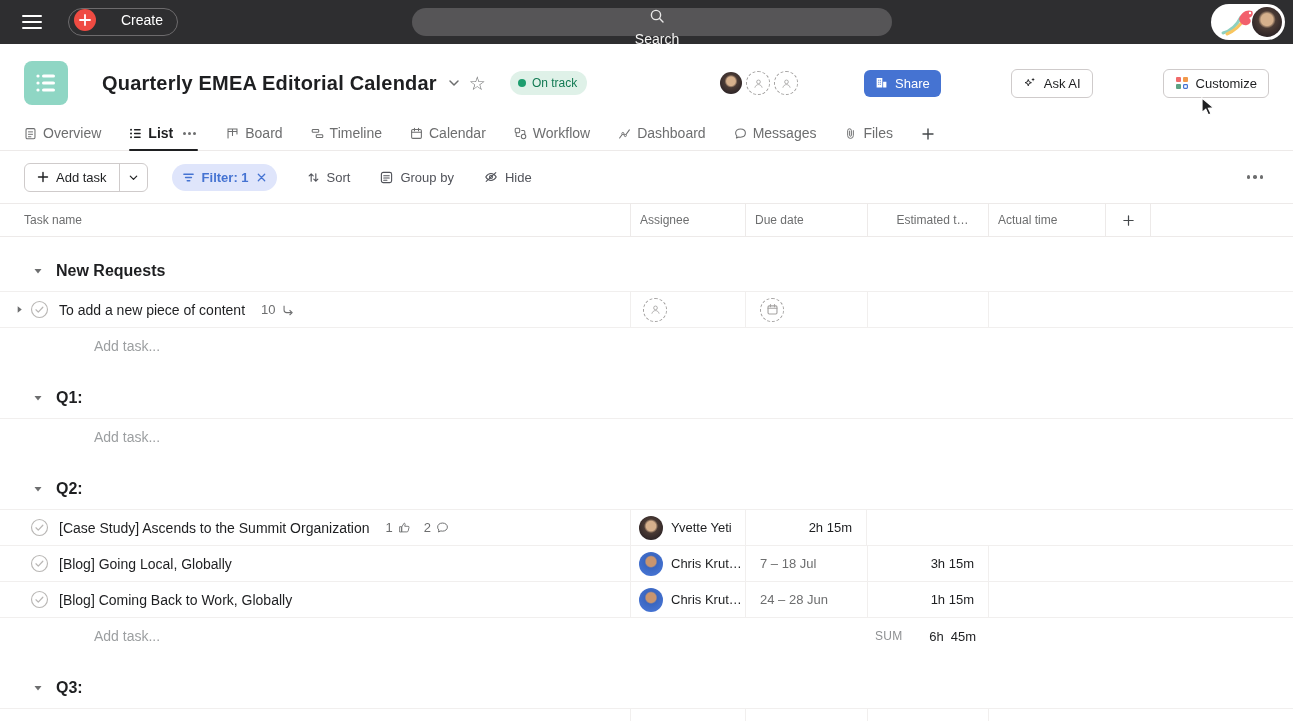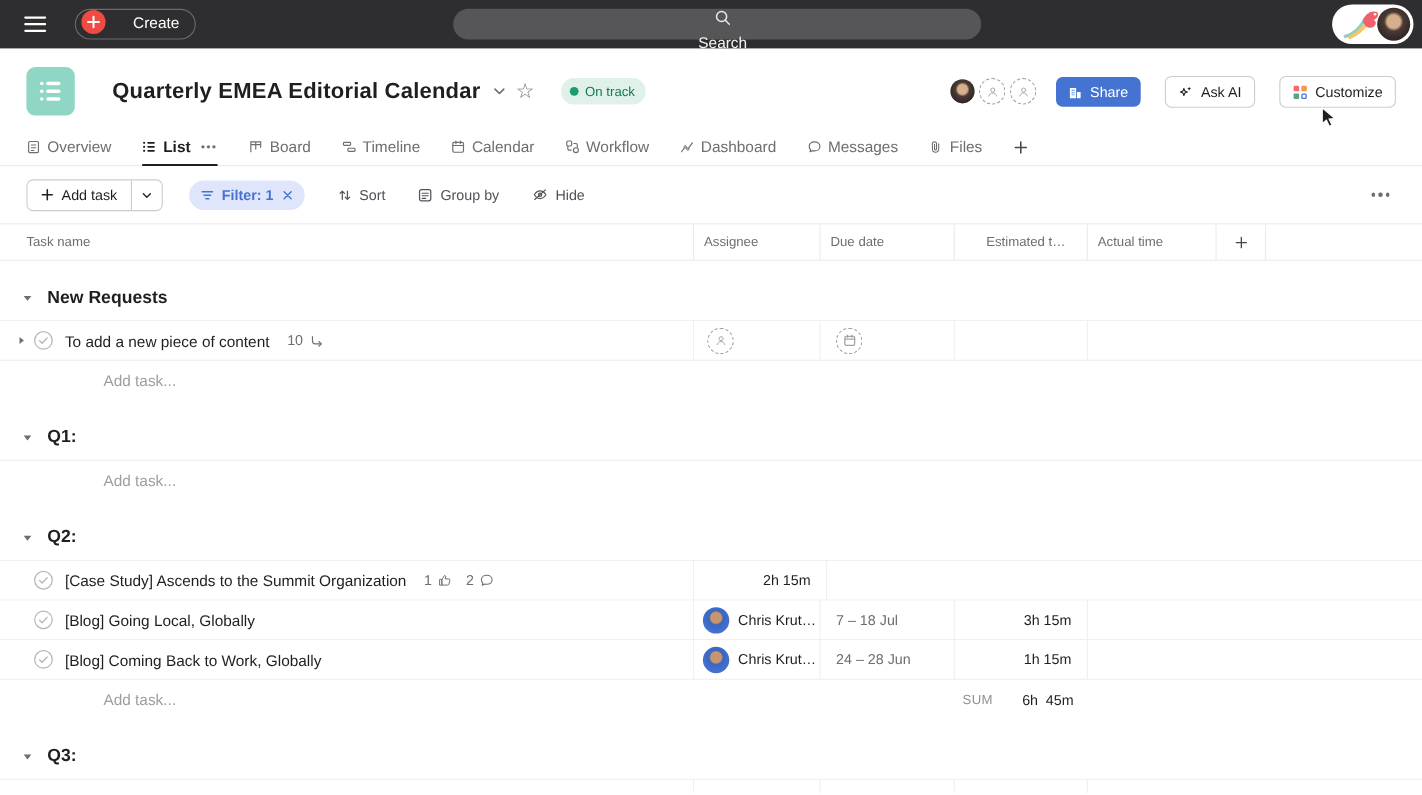--- a/index.html
+++ b/index.html
@@ -25,21 +25,21 @@
   .proj-header { display:flex; align-items:center; padding:17px 24px 0 24px; height:61px; }
   .proj-icon { width:44px; height:44px; border-radius:8px; background:#8fd6c4; display:flex; align-items:center; justify-content:center; flex:0 0 auto; }
   .proj-title { font-size:20px; font-weight:700; margin-left:34px; letter-spacing:.2px; }
   .title-chevron { margin-left:10px; cursor:pointer; display:flex; }
   .star { margin-left:8px; font-size:19px; color:#6d6e6f; cursor:pointer; line-height:1; }
   .status-badge { margin-left:24px; background:#dff1e8; color:#127a53; font-size:12px; border-radius:12px; padding:5px 10px 5px 8px; display:flex; align-items:center; gap:6px; cursor:pointer; }
   .status-dot { width:8px; height:8px; border-radius:50%; background:#1d9d6e; }
   .header-right { margin-left:auto; display:flex; align-items:center; }
   .avatar-stack { display:flex; align-items:center; margin-right:18px; }
   .dashed-avatar { width:24px; height:24px; border:1px dashed #a5a3a2; border-radius:50%; display:flex; align-items:center; justify-content:center; background:#fff; margin-left:4px; cursor:pointer; }
-  .btn { display:flex; align-items:flex-end; gap:7px; font-size:13px; border-radius:6px; padding:6px 11px; cursor:pointer; white-space:nowrap; }
+  .btn { display:flex; align-items:flex-start; gap:7px; font-size:13px; border-radius:6px; padding:6px 11px; cursor:pointer; white-space:nowrap;margin-left:48px; }
   .btn-share { background:#4573d2; color:#fff; margin-right:22px; }
   .btn-outline { border:1px solid #cfcbcb; color:#1e1f21; background:#fff; margin-right:22px; }
   .btn-outline:last-child { margin-right:0; }
 
   
   .tabs { display:flex; align-items:flex-end; padding:0 24px; margin-top:12px; border-bottom:1px solid #edeae9; height:34px; gap:28px; }
   .tab { display:flex; align-items:center; gap:6px; font-size:14px; color:#6d6e6f; padding-bottom:9px; cursor:pointer; position:relative; white-space:nowrap; }
   .tab.active { color:#1e1f21; font-weight:700; }
   .tab.active::after { content:""; position:absolute; left:0; right:0; bottom:-1px; height:2px; background:#1e1f21; border-radius:2px; }
   .tab svg { flex:0 0 auto; }
@@ -58,21 +58,21 @@
 
   
   .thead { display:flex; height:34px; border-top:1px solid #edeae9; border-bottom:1px solid #edeae9; align-items:center; font-size:12px; color:#6d6e6f; }
   .thead .hc { height:100%; display:flex; align-items:center; padding-left:9px; border-left:1px solid #edeae9; cursor:pointer; }
   .hc-task { width:630px; border-left:none !important; padding-left:24px !important; }
   .hc-assignee { width:115px; } .hc-due { width:122px; } .hc-est { width:121px;justify-content:center; } .hc-actual { width:117px; }
   .hc-add { width:45px; justify-content:center; padding-left:0 !important; color:#44484b; }
 
   .list-body { }
   .section { margin-top:14px; }
-  .sec-header { height:40px; display:flex; align-items:center; padding-left:20px; gap:13px; cursor:pointer; }
+  .sec-header { height:40px; display:flex; align-items:center; padding-left:33px; gap:13px; cursor:pointer; }
   .sec-title { font-size:16px; font-weight:700; }
   .rows { border-top:1px solid #f1efee; }
   .row { display:flex; height:36px; border-bottom:1px solid #f1efee; align-items:center; background:#fff; }
   .cell { height:100%; display:flex; align-items:center; border-left:1px solid #f1efee; }
   .c-name { width:630px; border-left:none; padding-left:30px; gap:0; }
   .c-assignee { width:115px; padding-left:8px; gap:8px; font-size:13px; overflow:hidden; white-space:nowrap; }
   .c-due { width:122px; padding-left:14px; font-size:13px; color:#6d6e6f; }
   .c-est { width:121px; justify-content:flex-end; padding-right:14px; font-size:13px; color:#1e1f21; }
   .c-actual { width:117px; }
   .caret-cell { width:22px; display:flex; justify-content:center; cursor:pointer; }
@@ -451,20 +451,24 @@
             <span>1</span>
             <svg width="13" height="13" viewBox="0 0 16 16">
                 <path d="M2 7h2.5v6.5H2zM4.5 13V7.5l3-4.8c.9 0 1.5.7 1.3 1.6L8.3 6.5h4a1.2 1.2 0 0 1 1.2 1.5l-1 4.2a1.6 1.6 0 0 1-1.6 1.2H4.5z" fill="none" stroke="#6d6e6f" stroke-width="1.1" stroke-linejoin="round"></path>
               </svg>
             <span>2</span>
             <svg width="13" height="13" viewBox="0 0 16 16">
                 <path d="M8 2.5c3.6 0 6 2.2 6 5s-2.4 5-6 5c-.7 0-1.4-.1-2-.3L3 13.5l.6-2.4C2.6 10.2 2 9 2 7.5c0-2.8 2.4-5 6-5z" fill="none" stroke="#6d6e6f" stroke-width="1.2" stroke-linejoin="round"></path>
               </svg>
           </span>
         </div>
+        <div class="cell c-assignee">
+          <span class="avatar photo-f mini-avatar"></span>
+          <span class="assignee-name">Yvette Yeti</span>
+        </div>
         <div class="cell c-est">
             <span>2h 15m</span>
           </div>
         <div class="cell c-actual"></div>
       </div>
 
       <div class="row">
         <div class="cell c-name">
           <span class="check">
             <svg width="19" height="19" viewBox="0 0 20 20">

